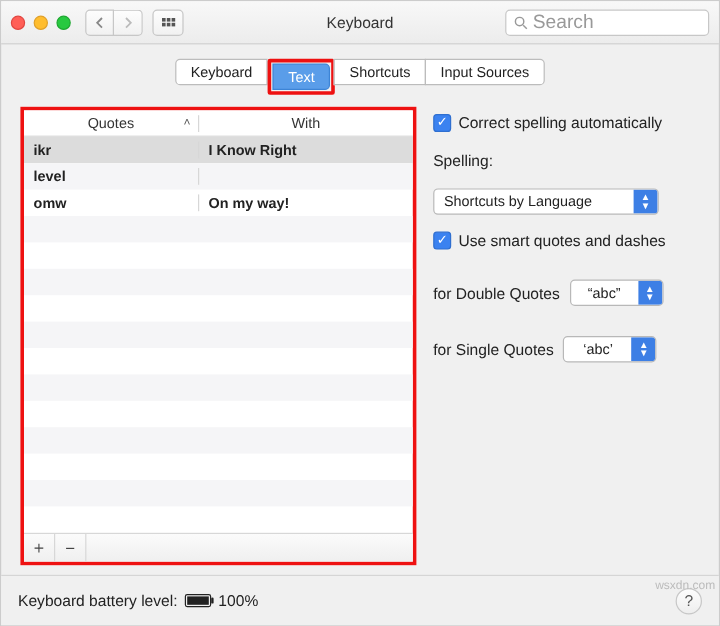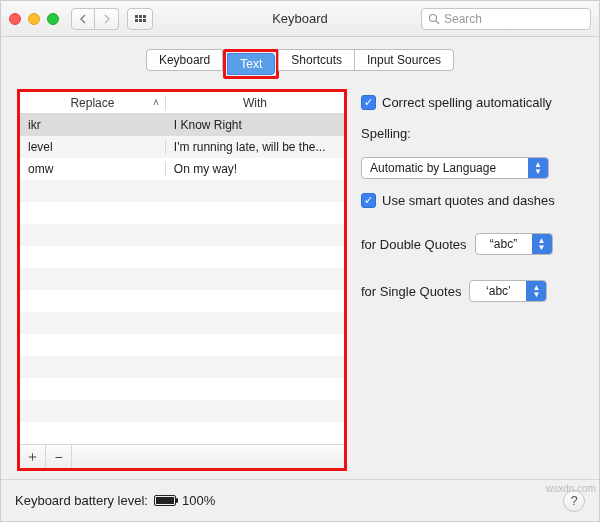--- a/index.html
+++ b/index.html
@@ -65,21 +65,21 @@
     font-size:13px; color:#333; pointer-events:none;
   }
   .search-wrap {
     margin-left:auto;
     width: 170px; height: 22px;
     background:#fff; border:1px solid #c7c7c7; border-radius:4px;
     display:flex; align-items:center; padding:0 6px; gap:4px;
     color:#999;
   }
   .search-wrap input {
-    border:none; outline:none; font-size:12px; width:100%;
+    border:none; outline:none; font-size:16px; width:100%;
     color:#000000; background:transparent;
   }
   .search-wrap input::placeholder { color:#999; }
   .mag { width:12px; height:12px; }
   .mag svg { display:block; }
 
   
   .tabs-row {
     display:flex; justify-content:center; padding:12px 0 10px 0;
   }
@@ -139,20 +139,21 @@
   .table-head .col-replace { justify-content:center; position:relative; }
   .table-head .col-with    { justify-content:center; }
   .sort-arrow { position:absolute; right:6px; font-size:10px; color:#555; }
   .table-body {
     flex:1;
     overflow:hidden;
     display:flex; flex-direction:column;
   }
   .table-row {
     border-bottom:1px solid transparent;
+    font-weight:bold;
   }
   .table-row.sel { background:#dcdcdc; }
   .table-row:nth-child(even):not(.sel) { background:#f5f5f7; }
   .table-row .col-replace, .table-row .col-with {
     font-size:12px; color:#222; white-space:nowrap; overflow:hidden; text-overflow:ellipsis;
   }
   .table-footer {
     height:24px; border-top:1px solid #d7d7d7;
     background:linear-gradient(#fbfbfb,#efefef);
     display:flex; align-items:center;
@@ -303,35 +304,34 @@
       <button>Shortcuts</button>
       <button>Input Sources</button>
     </div>
   </div>
 
   <div class="content">
 
     <div class="table-wrap">
       <div class="table-head">
         <div class="col-replace">
-          <span>Replace</span>
+          <span>Quotes</span>
           <span class="sort-arrow">˄</span>
         </div>
         <div class="col-with">
           <span>With</span>
         </div>
       </div>
       <div class="table-body" id="table-body">
           <div class="table-row sel">
             <div class="col-replace">ikr</div>
             <div class="col-with">I Know Right</div>
           </div>
           <div class="table-row">
             <div class="col-replace">level</div>
-            <div class="col-with">I'm running late, will be the...</div>
           </div>
           <div class="table-row">
             <div class="col-replace">omw</div>
             <div class="col-with">On my way!</div>
           </div>
           <div class="table-row">
             <div class="col-replace"></div>
             <div class="col-with"></div>
           </div>
           <div class="table-row">
@@ -386,21 +386,21 @@
     </div>
 
     <div class="options">
       <div class="chk-row">
         <div class="chk">✓</div>
         <span class="label-strong">Correct spelling automatically</span>
       </div>
 
       <div class="options-subhead">Spelling:</div>
       <div class="select">
-        <span>Automatic by Language</span>
+        <span>Shortcuts by Language</span>
         <div class="arrows">▲<br>▼</div>
       </div>
 
       <div class="chk-row">
         <div class="chk">✓</div>
         <span class="label-strong">Use smart quotes and dashes</span>
       </div>
 
       <div class="quote-row">
         <span>for Double Quotes</span>

